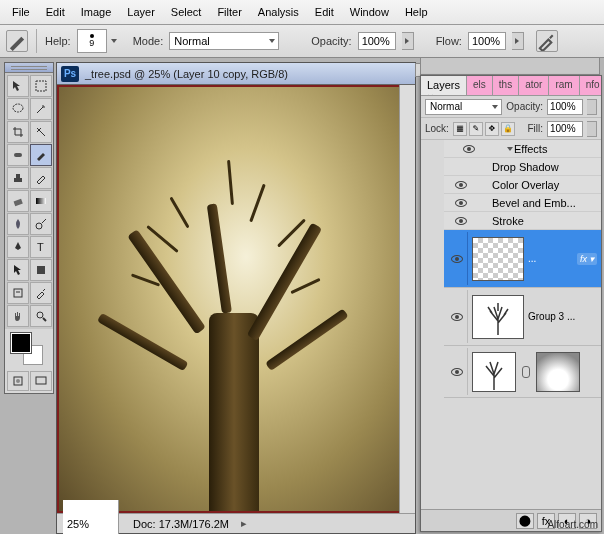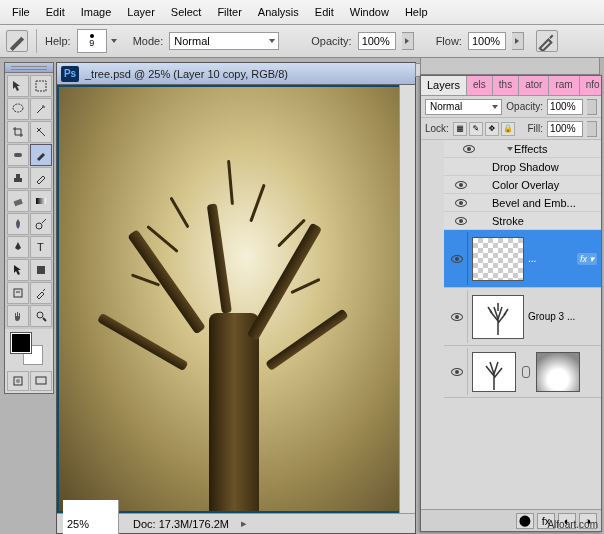--- a/index.html
+++ b/index.html
@@ -18,21 +18,21 @@
 .opt-num{background:#fff;border:1px solid #999;padding:1px 3px;width:38px;height:18px;display:flex;align-items:center;}
 .opt-arrow{width:12px;height:18px;background:#d4d4d4;border:1px solid #999;border-left:none;display:flex;align-items:center;justify-content:center;}
 .opt-arrow::after{content:"";border-top:3px solid transparent;border-bottom:3px solid transparent;border-left:4px solid #555;}
 .sep{width:1px;height:24px;background:#aaa;margin:0 2px;}
 .brush-preview{width:30px;height:24px;background:#fff;border:1px solid #999;display:flex;flex-direction:column;align-items:center;justify-content:center;position:relative;}
 .brush-preview .dot{width:4px;height:4px;background:#000;border-radius:50%;}
 .brush-preview .sz{font-size:9px;}
 .brush-preview::after{content:"";position:absolute;right:-11px;top:9px;border-left:3px solid transparent;border-right:3px solid transparent;border-top:4px solid #555;}
 
 
-.docwin{position:absolute;left:56px;top:62px;width:360px;height:472px;background:#0c4a6e;border:1px solid #555;}
+.docwin{position:absolute;left:56px;top:62px;width:360px;height:472px;background:#7f1d1d;border:1px solid #555;}
 .doctitle{background:linear-gradient(#d0dcf0,#a8b8d8);height:22px;border-bottom:1px solid #666;display:flex;align-items:center;padding:0 4px;color:#222;}
 .ps-badge{width:18px;height:16px;background:#0a2d5a;color:#6ab0ff;display:flex;align-items:center;justify-content:center;font-weight:bold;font-size:10px;margin-right:6px;border-radius:2px;}
 .winbtns{position:absolute;left:415px;top:63px;display:flex;gap:1px;}
 .winbtn{width:18px;height:14px;background:#d8d8d8;border:1px solid #888;}
 .canvas{position:absolute;left:2px;top:24px;right:16px;bottom:22px;background:radial-gradient(ellipse at 55% 40%,#f5f0d8 0%,#d4c48a 30%,#9a8850 65%,#5a4a28 100%);overflow:hidden;}
 .tree{position:absolute;left:0;right:0;bottom:0;height:85%;}
 .trunk{position:absolute;left:44%;bottom:0;width:50px;height:55%;background:linear-gradient(90deg,#2a1f0a,#6a5228,#3a2c10);border-radius:8px 8px 0 0;}
 .branch{position:absolute;background:linear-gradient(90deg,#2a1f0a,#5a4420);border-radius:4px;}
 .b1{left:40%;bottom:50%;width:12px;height:120px;transform:rotate(-35deg);transform-origin:bottom;}
 .b2{left:55%;bottom:48%;width:12px;height:130px;transform:rotate(30deg);transform-origin:bottom;}

